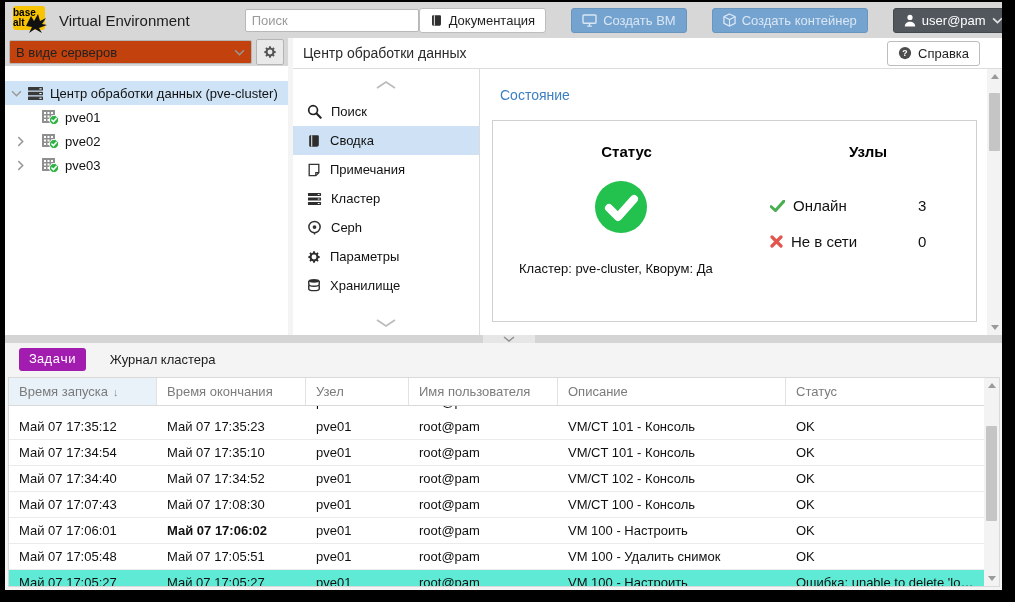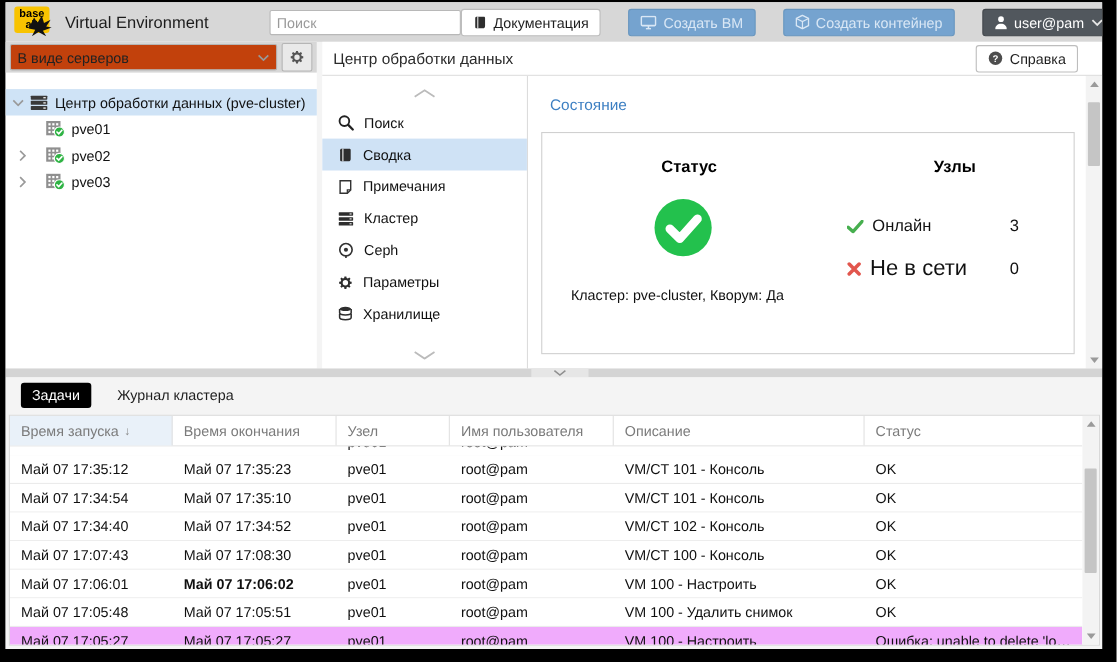--- a/index.html
+++ b/index.html
@@ -6,21 +6,21 @@
   body{width:1015px;height:602px;background:#000;position:relative;
        font-family:"Liberation Sans",sans-serif;font-size:13px;color:#1a1a1a;
        -webkit-font-smoothing:antialiased;overflow:hidden;}
   .window{position:absolute;left:5px;top:2px;width:997px;height:588px;background:#f4f4f4;overflow:hidden;}
 
   
   .topbar{position:absolute;left:0;top:0;width:100%;height:36px;background:#d7d7d7;
           display:flex;align-items:center;}
   .logo{position:relative;width:46px;height:36px;flex:0 0 auto;}
   .logo-box{position:absolute;left:8px;top:4px;width:32px;height:24px;background:#f8c300;
-            border-radius:3px;display:flex;flex-direction:column;align-items:center;justify-content:center;
+            border-radius:3px;display:flex;flex-direction:column;align-items:flex-start;justify-content:center;
             font-weight:bold;font-size:10px;line-height:10px;color:#000;z-index:1;}
   .logo-bird{position:absolute;left:18px;top:10px;z-index:2;}
   .app-title{font-size:15px;color:#1c1c1c;margin-left:8px;white-space:nowrap;}
   .search-input{margin-left:55px;width:160px;height:21px;border:1px solid #b8b8b8;border-radius:2px;
           padding:0 6px;font-size:13px;font-family:inherit;color:#333;background:#fff;}
   .search-input::placeholder{color:#9a9a9a;}
   .topbar-right{margin-left:auto;display:flex;align-items:center;gap:25px;padding-right:7px;}
   .btn{display:inline-flex;align-items:center;gap:6px;height:23px;padding:0 10px;border-radius:3px;
        font-size:13px;white-space:nowrap;cursor:default;}
   .btn-white{background:#fff;border:1px solid #bdbdbd;color:#1f1f1f;}
@@ -73,30 +73,30 @@
 
   
   .h-splitter{position:absolute;left:0;top:333px;width:100%;height:8px;background:#d4d4d4;}
   .h-splitter .handle{position:absolute;left:478px;top:0;width:52px;height:8px;background:#e6e6e6;
                       display:flex;align-items:center;justify-content:center;}
 
   
   .bottom-panel{position:absolute;left:0;top:341px;width:100%;height:247px;background:#f4f4f4;}
   .tabs-row{height:32px;display:flex;align-items:center;padding-left:14px;gap:14px;}
   .tab{font-size:13px;color:#1d1d1d;padding:4px 10px;border-radius:3px;}
-  .tab.active{background:#000000;color:#fff;}
+  .tab.active{background:#a21caf;color:#fff;font-family:Liberation Mono, monospace;}
   .grid{position:absolute;left:3px;top:34px;right:2px;bottom:3px;background:#fff;border:1px solid #d9d9d9;}
   .grid-inner{position:absolute;left:0;top:0;right:15px;bottom:0;overflow:hidden;}
   .grid-head{display:flex;height:27px;border-bottom:1px solid #d9d9d9;background:#fff;}
   .th{display:flex;align-items:center;gap:5px;padding-left:10px;color:#7b7b7b;
       border-right:1px solid #e2e2e2;box-sizing:border-box;overflow:hidden;white-space:nowrap;}
   .th.sorted{background:#e9f1f9;}
   .th .sort-arrow{color:#8a8a8a;font-size:11px;}
   .tr{display:flex;height:25px;align-items:center;background:#fff;border-bottom:1px solid #ebebeb;}
-  .tr.error{background:#f0abfc;}
+  .tr.error{background:#5eead4;}
   .td{padding-left:10px;box-sizing:border-box;overflow:hidden;white-space:nowrap;color:#101010;}
   .partial-clip{height:8px;overflow:hidden;}
   .partial-clip .tr{margin-top:-17px;}
   .grid .scroll-v{position:absolute;right:0;top:0;bottom:0;width:15px;}
 </style>
 </head>
 <body>
 
 <div class="window">
 
@@ -395,21 +395,21 @@
             </span>
             <span style="font-size:15px;">Онлайн</span>
             <span class="val" style="font-size:15px;">3</span>
           </div>
           <div class="node-row" style="top:112px;">
             <span class="icon">
               <svg width="13" height="13" viewBox="0 0 13 13">
                   <path d="M2 2 L11 11 M11 2 L2 11" stroke="#e2564d" stroke-width="3.2" stroke-linecap="round"></path>
                 </svg>
             </span>
-            <span style="font-size:20px;">Не в сети</span>
+            <span style="font-size:15px;">Не в сети</span>
             <span class="val" style="font-size:15px;">0</span>
           </div>
         </div>
       </div>
       <div class="scroll-v">
         <div class="arr up"></div>
         <div class="scroll-thumb" style="top:24px;height:58px;"></div>
         <div class="arr down"></div>
       </div>
     </div>

